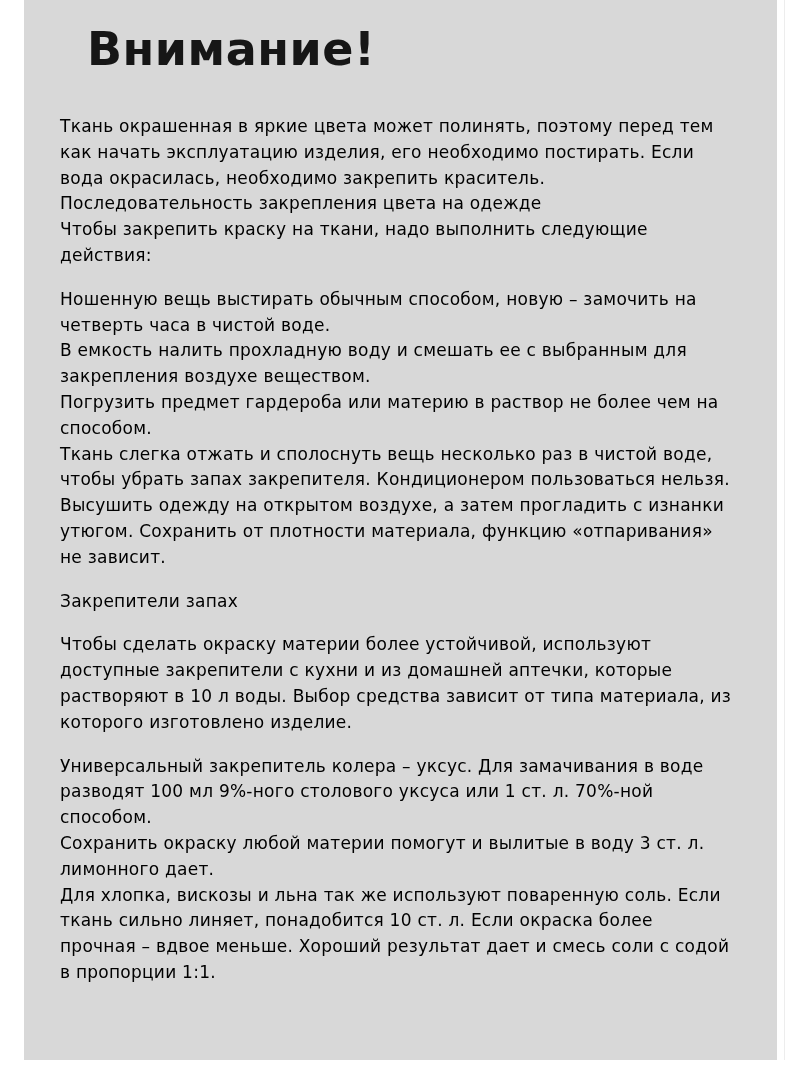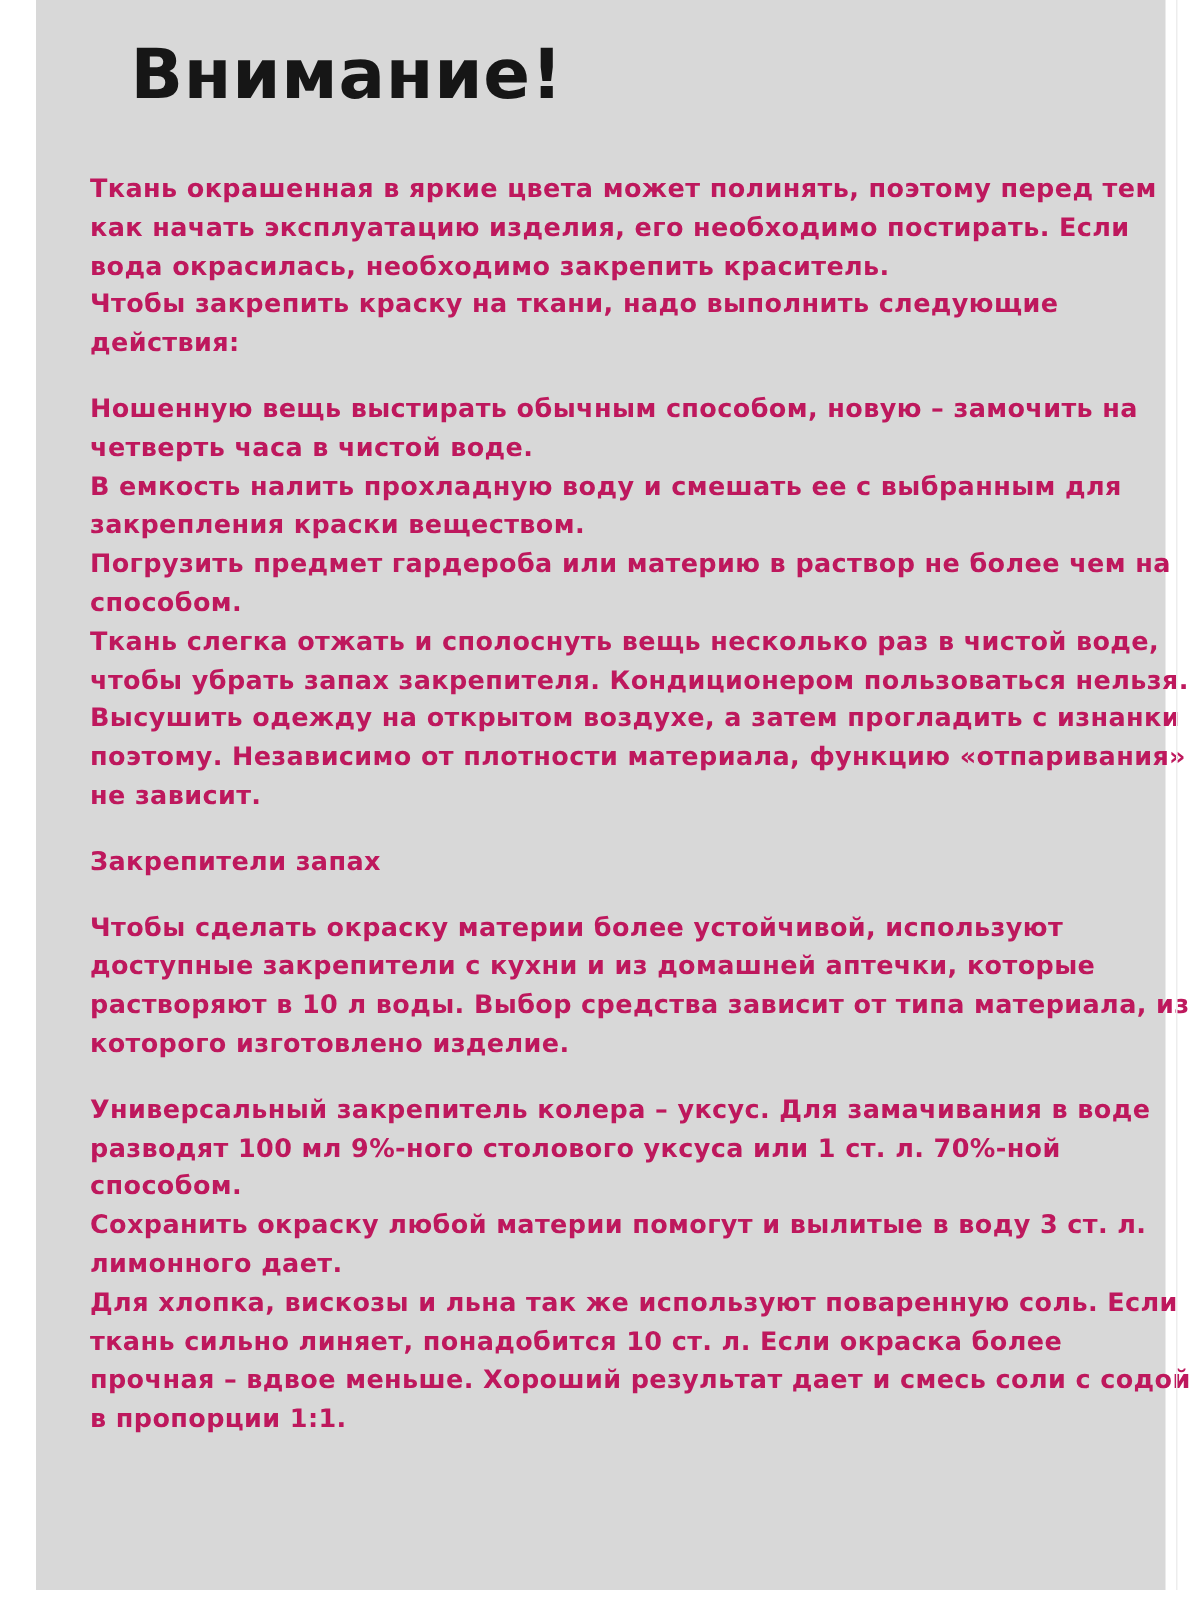--- a/index.html
+++ b/index.html
@@ -62,39 +62,40 @@
   .line {
     white-space: nowrap;
   }
 </style>
 </head>
 <body>
 
 <div class="canvas" style="background: rgb(255, 255, 255);">
   <div class="page" style="background: rgb(216, 216, 216);">
     <h1 class="title" style="color: rgb(22, 22, 22);">Внимание!</h1>
-    <div class="content" style="color: #be185d; font-weight: bold;">
+    <div class="content" style="color: #000000;">
         <div class="paragraph">
           <div class="line">Ткань окрашенная в яркие цвета может полинять, поэтому перед тем</div>
           <div class="line">как начать эксплуатацию изделия, его необходимо постирать. Если</div>
           <div class="line">вода окрасилась, необходимо закрепить краситель.</div>
+          <div class="line">Последовательность закрепления цвета на одежде</div>
           <div class="line">Чтобы закрепить краску на ткани, надо выполнить следующие</div>
           <div class="line">действия:</div>
         </div>
         <div class="paragraph">
           <div class="line">Ношенную вещь выстирать обычным способом, новую – замочить на</div>
           <div class="line">четверть часа в чистой воде.</div>
           <div class="line">В емкость налить прохладную воду и смешать ее с выбранным для</div>
-          <div class="line">закрепления краски веществом.</div>
+          <div class="line">закрепления воздухе веществом.</div>
           <div class="line">Погрузить предмет гардероба или материю в раствор не более чем на</div>
           <div class="line">способом.</div>
           <div class="line">Ткань слегка отжать и сполоснуть вещь несколько раз в чистой воде,</div>
           <div class="line">чтобы убрать запах закрепителя. Кондиционером пользоваться нельзя.</div>
           <div class="line">Высушить одежду на открытом воздухе, а затем прогладить с изнанки</div>
-          <div class="line">поэтому. Независимо от плотности материала, функцию «отпаривания»</div>
+          <div class="line">утюгом. Сохранить от плотности материала, функцию «отпаривания»</div>
           <div class="line">не зависит.</div>
         </div>
         <div class="paragraph">
           <div class="line">Закрепители запах</div>
         </div>
         <div class="paragraph">
           <div class="line">Чтобы сделать окраску материи более устойчивой, используют</div>
           <div class="line">доступные закрепители с кухни и из домашней аптечки, которые</div>
           <div class="line">растворяют в 10 л воды. Выбор средства зависит от типа материала, из</div>
           <div class="line">которого изготовлено изделие.</div>

